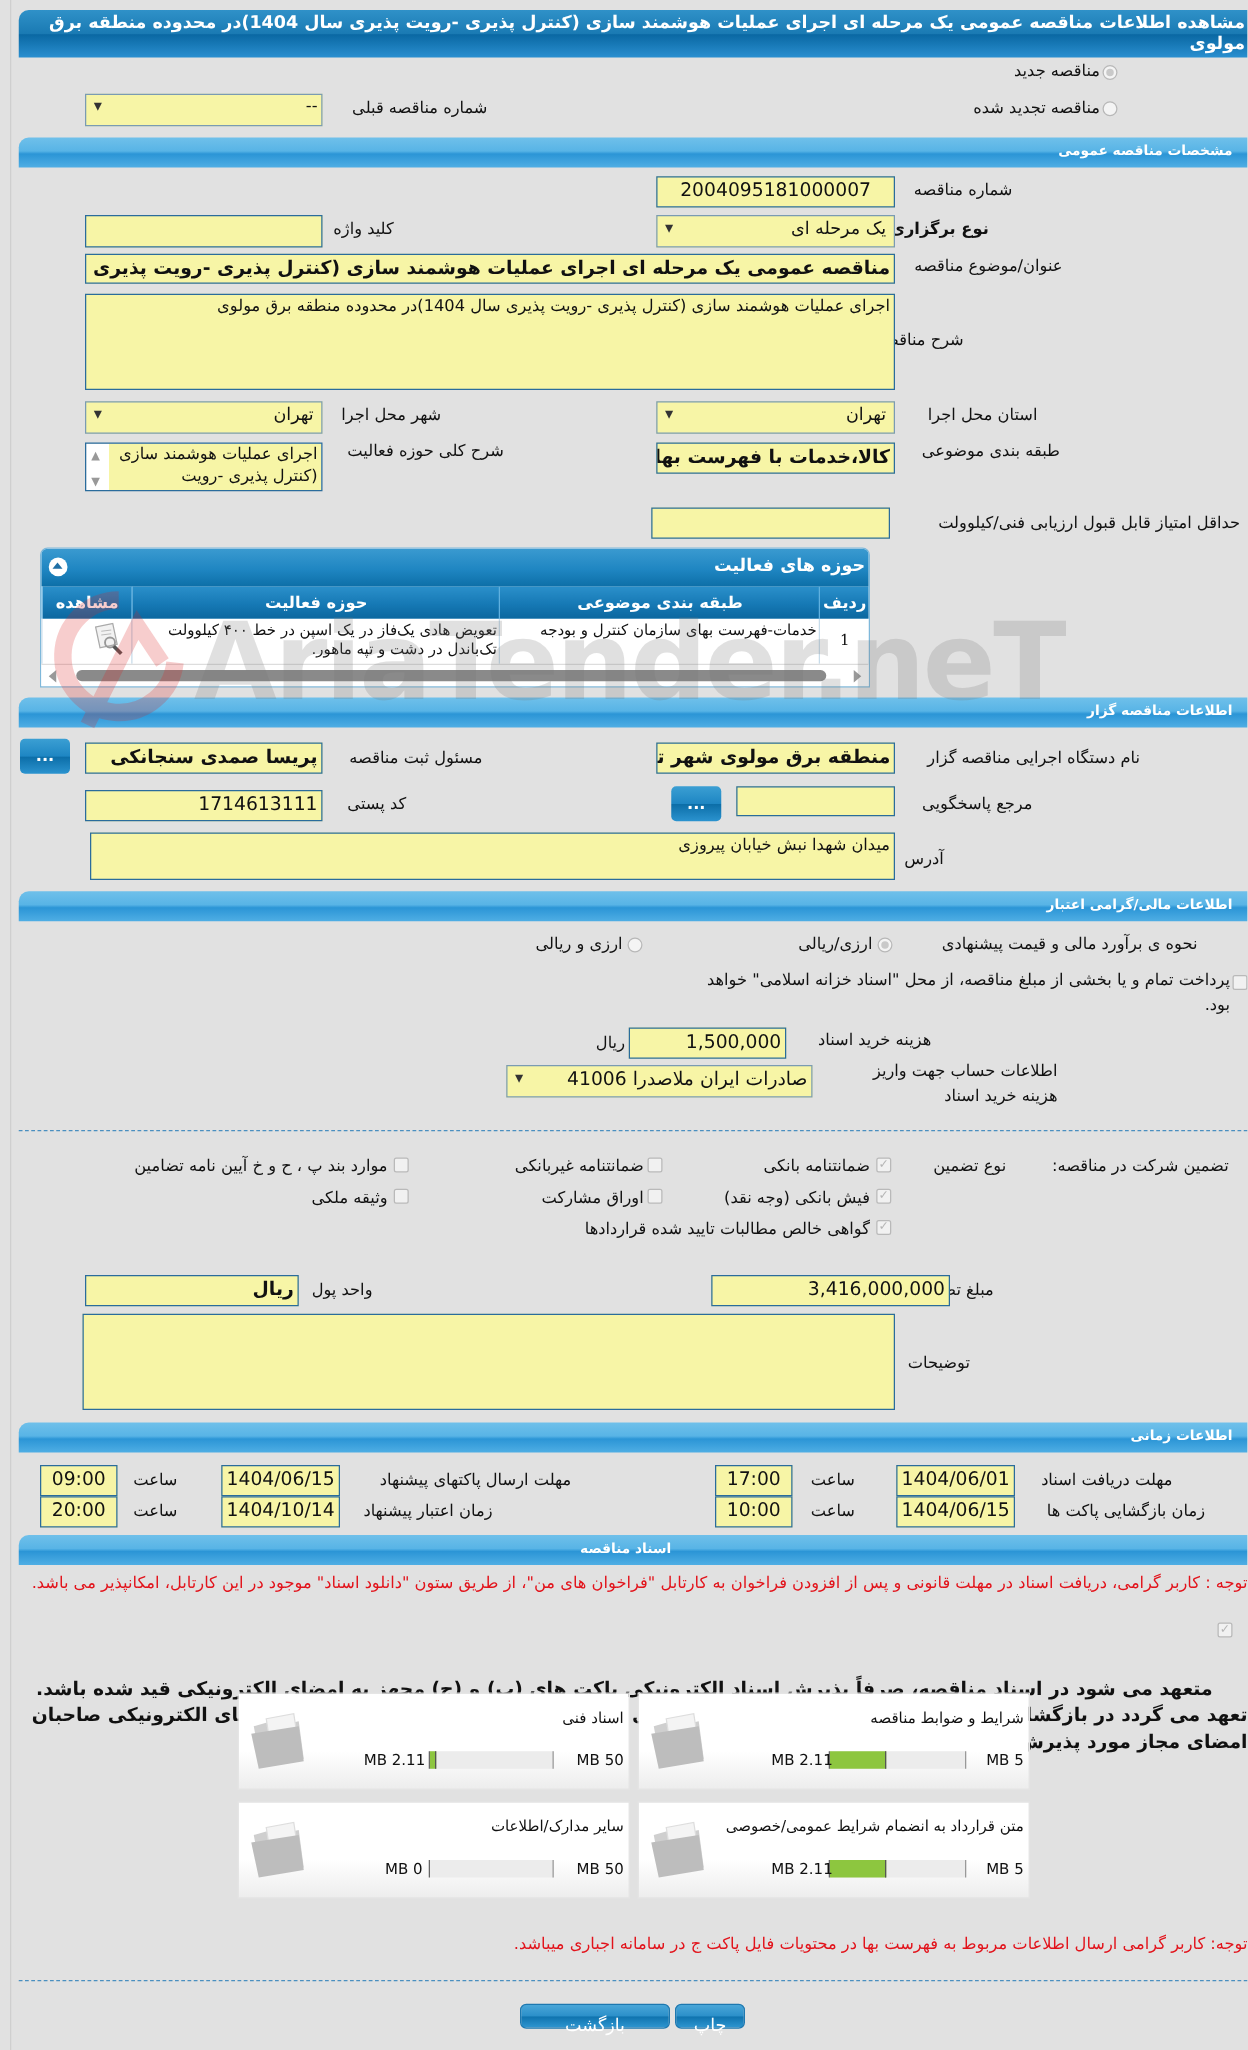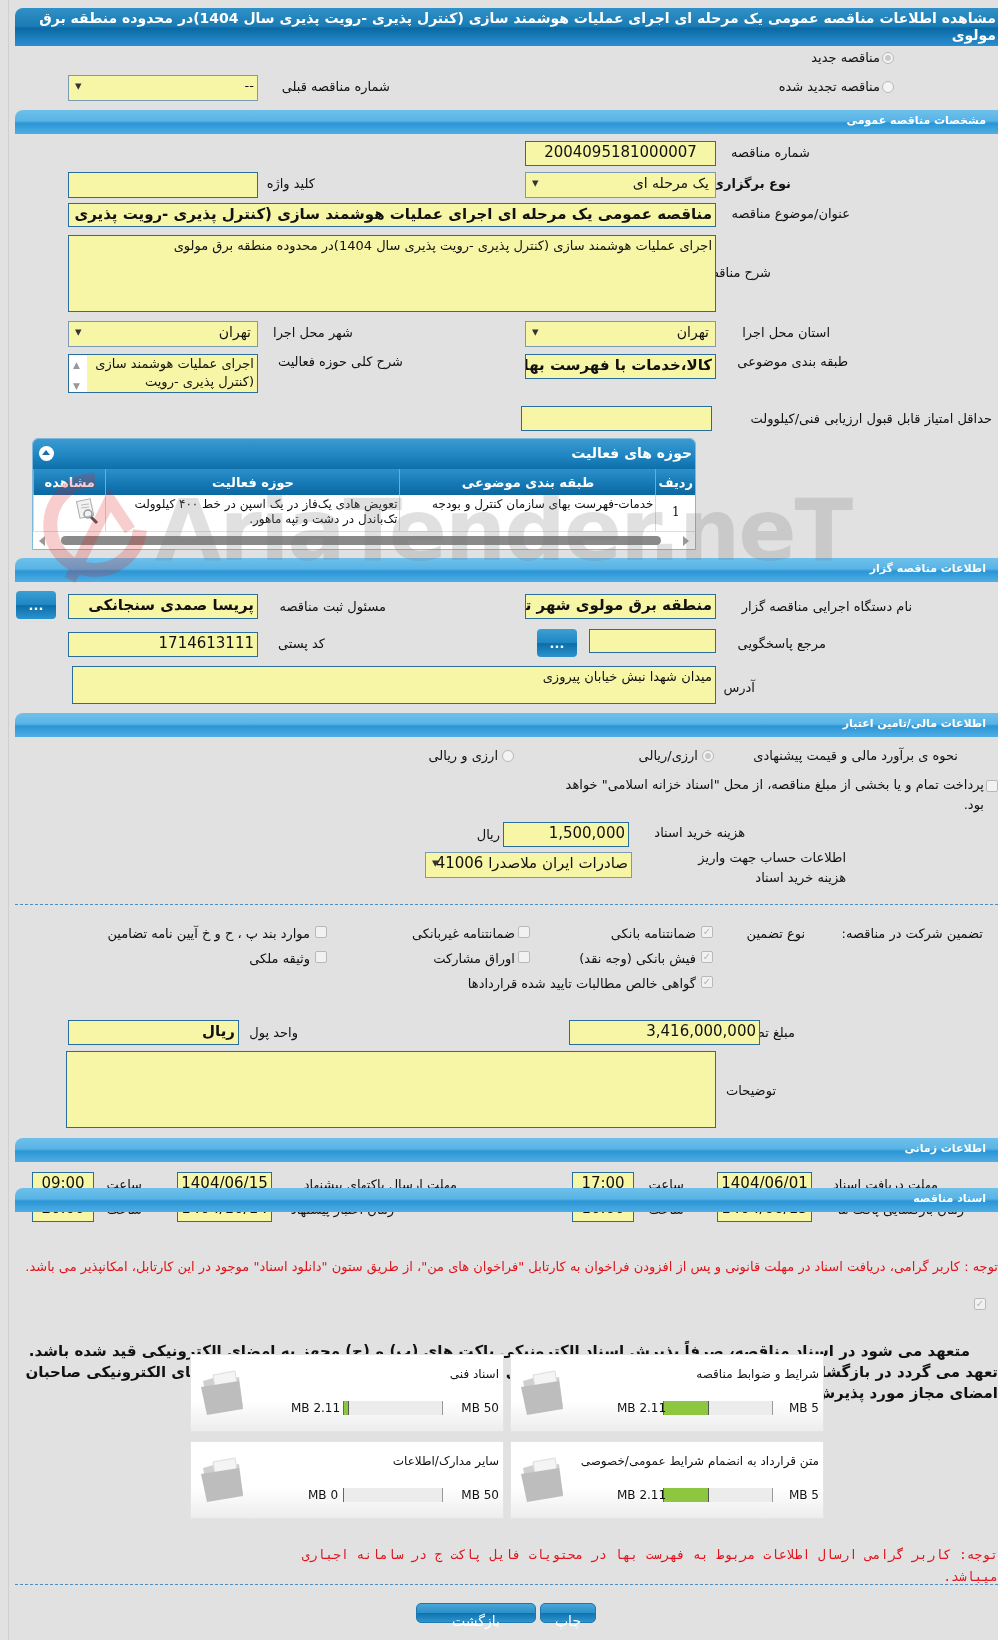--- a/index.html
+++ b/index.html
@@ -196,37 +196,37 @@
 
 <span class="lbl" style="right:172px; top:636px;">مرجع پاسخگویی</span>
 <div class="field" style="left:589px; top:629px; width:127px; height:24px;"></div>
 <div class="btn-dots" style="left:537px; top:629px;">...</div>
 <span class="lbl" style="right:673px; top:636px;">کد پستی</span>
 <div class="field" style="left:68px; top:632px; width:190px; height:25px; font-size:15px;">1714613111</div>
 
 <span class="lbl" style="right:243px; top:680px;">آدرس</span>
 <div class="field" style="left:72px; top:666px; width:644px; height:38px; font-size:13px;">میدان شهدا نبش خیابان پیروزی</div>
 
-<div class="section-bar" style="top:713px;">اطلاعات مالی/تامین اعتبار</div>
+<div class="section-bar" style="top:713px;">اطلاعات مالی/گرامی اعتبار</div>
 
 <span class="lbl" style="right:40px; top:748px;">نحوه ی برآورد مالی و قیمت پیشنهادی</span>
 <span class="radio on" style="right:284px; top:750px;"></span>
 <span class="lbl" style="right:300px; top:748px;">ارزی/ریالی</span>
 <span class="radio" style="right:484px; top:750px;"></span>
 <span class="lbl" style="right:500px; top:748px;">ارزی و ریالی</span>
 
 <span class="chk" style="right:0px; top:780px;"></span>
 <div class="lbl" style="right:14px; top:775px; width:440px; white-space:normal; line-height:20px;">پرداخت تمام و یا بخشی از مبلغ مناقصه، از محل "اسناد خزانه اسلامی" خواهد بود.</div>
 
 <span class="lbl" style="right:253px; top:825px;">هزینه خرید اسناد</span>
 <div class="field" style="left:503px; top:822px; width:126px; height:25px; font-size:15px;">1,500,000</div>
 <span class="lbl" style="right:498px; top:827px;">ریال</span>
 
 <div class="lbl" style="right:152px; top:848px; width:160px; white-space:normal; line-height:20px;">اطلاعات حساب جهت واریز هزینه خرید اسناد</div>
-<div class="field select" style="left:425px; top:852px; width:207px; height:26px; font-size:15px; border-color:#7a9bb3;"><span>صادرات ایران ملاصدرا 41006</span></div>
+<div class="field select" style="left:405px; top:852px; width:245px; height:26px; font-size:15px; border-color:#7a9bb3;"><span>صادرات ایران ملاصدرا 41006</span></div>
 
 <div class="dotted" style="top:904px;"></div>
 
 <span class="lbl" style="right:15px; top:926px;">تضمین شرکت در مناقصه:</span>
 <span class="lbl" style="right:193px; top:926px;">نوع تضمین</span>
 
 <span class="chk" style="right:285px; top:926px;">✓</span>
 <span class="lbl" style="right:302px; top:926px;">ضمانتنامه بانکی</span>
 <span class="chk" style="right:468px; top:926px;"></span>
 <span class="lbl" style="right:483px; top:926px;">ضمانتنامه غیربانکی</span>
@@ -264,21 +264,21 @@
 
 <span class="lbl" style="right:34px; top:1202px;">زمان بازگشایی پاکت ها</span>
 <div class="field" style="left:717px; top:1197px; width:95px; height:25px; font-size:15px; text-align:center;">1404/06/15</div>
 <span class="lbl" style="right:314px; top:1202px;">ساعت</span>
 <div class="field" style="left:572px; top:1197px; width:62px; height:25px; font-size:15px; text-align:center;">10:00</div>
 <span class="lbl" style="right:604px; top:1202px;">زمان اعتبار پیشنهاد</span>
 <div class="field" style="left:177px; top:1197px; width:95px; height:25px; font-size:15px; text-align:center;">1404/10/14</div>
 <span class="lbl" style="right:856px; top:1202px;">ساعت</span>
 <div class="field" style="left:32px; top:1197px; width:62px; height:25px; font-size:15px; text-align:center;">20:00</div>
 
-<div class="section-bar" style="top:1188px;">اسناد مناقصه</div>
+<div class="section-bar" style="top:1228px;text-align:center;">اسناد مناقصه</div>
 
 <div class="note" style="right:0px; top:1256px; width:990px;">توجه : کاربر گرامی، دریافت اسناد در مهلت قانونی و پس از افزودن فراخوان به کارتابل "فراخوان های من"، از طریق ستون "دانلود اسناد" موجود در این کارتابل، امکانپذیر می باشد.</div>
 
 <span class="chk" style="right:12px; top:1298px;">✓</span>
 <div class="commit" style="right:0px; top:1294px; width:980px; text-indent:28px;margin-top:47px;">متعهد می شود در اسناد مناقصه، صرفاً پذیرش اسناد الکترونیکی پاکت های (ب) و (ج) مجهز به امضای الکترونیکی قید شده باشد. تعهد می گردد در بازگشایی و پذیرش اسناد، صرفاً اسناد الکترونیکی پاکت های پیشنهاد (ب) و (ج) مجهز به امضای الکترونیکی صاحبان امضای مجاز مورد پذیرش واقع گردد.</div>
 
 <div class="doc-card" style="left:510px; top:1354px;">
   <span class="dtitle">شرایط و ضوابط مناقصه</span>
   <span class="size-max">5 MB</span>
   <div class="bar" style="left:152px; width:110px;">
@@ -324,21 +324,21 @@
       <div class="fill" style="width:0%; border-right:none;"></div>
     </div>
   <span class="size-used" style="left:117px;">0 MB</span>
   <svg class="folder" viewBox="0 0 48 50">
     <path d="M4 14 L18 10 L22 14 L40 10 L44 40 L10 46 Z" fill="#cfcfcf"></path>
     <path d="M14 8 L36 4 L40 30 L18 34 Z" fill="#f4f4f4" stroke="#ddd"></path>
     <path d="M2 20 L40 14 L44 42 L8 48 Z" fill="#bdbdbd"></path>
   </svg>
 </div>
 
-<div class="note" style="right:0px; top:1545px; width:700px;font-family:Liberation Mono, monospace;">توجه: کاربر گرامی ارسال اطلاعات مربوط به فهرست بها در محتویات فایل پاکت ج در سامانه اجباری میباشد.</div>
+<div class="note" style="right:0px; top:1545px; width:700px;">توجه: کاربر گرامی ارسال اطلاعات مربوط به فهرست بها در محتویات فایل پاکت ج در سامانه اجباری میباشد.</div>
 
 <div class="dotted" style="top:1584px;"></div>
 
 <div class="big-btn" style="left:540px; top:1603px; width:56px;">چاپ</div>
 <div class="big-btn" style="left:416px; top:1603px; width:120px;">بازگشت</div>
 
 <div class="watermark">
   <svg width="110" height="140" viewBox="0 0 110 140" style="position:absolute; left:0; top:0;">
     <path d="M55 10 A45 45 0 1 0 100 60" fill="none" stroke="#d22" stroke-width="14"></path>
     <path d="M30 110 L70 30 L90 60" fill="none" stroke="#d22" stroke-width="12"></path>

